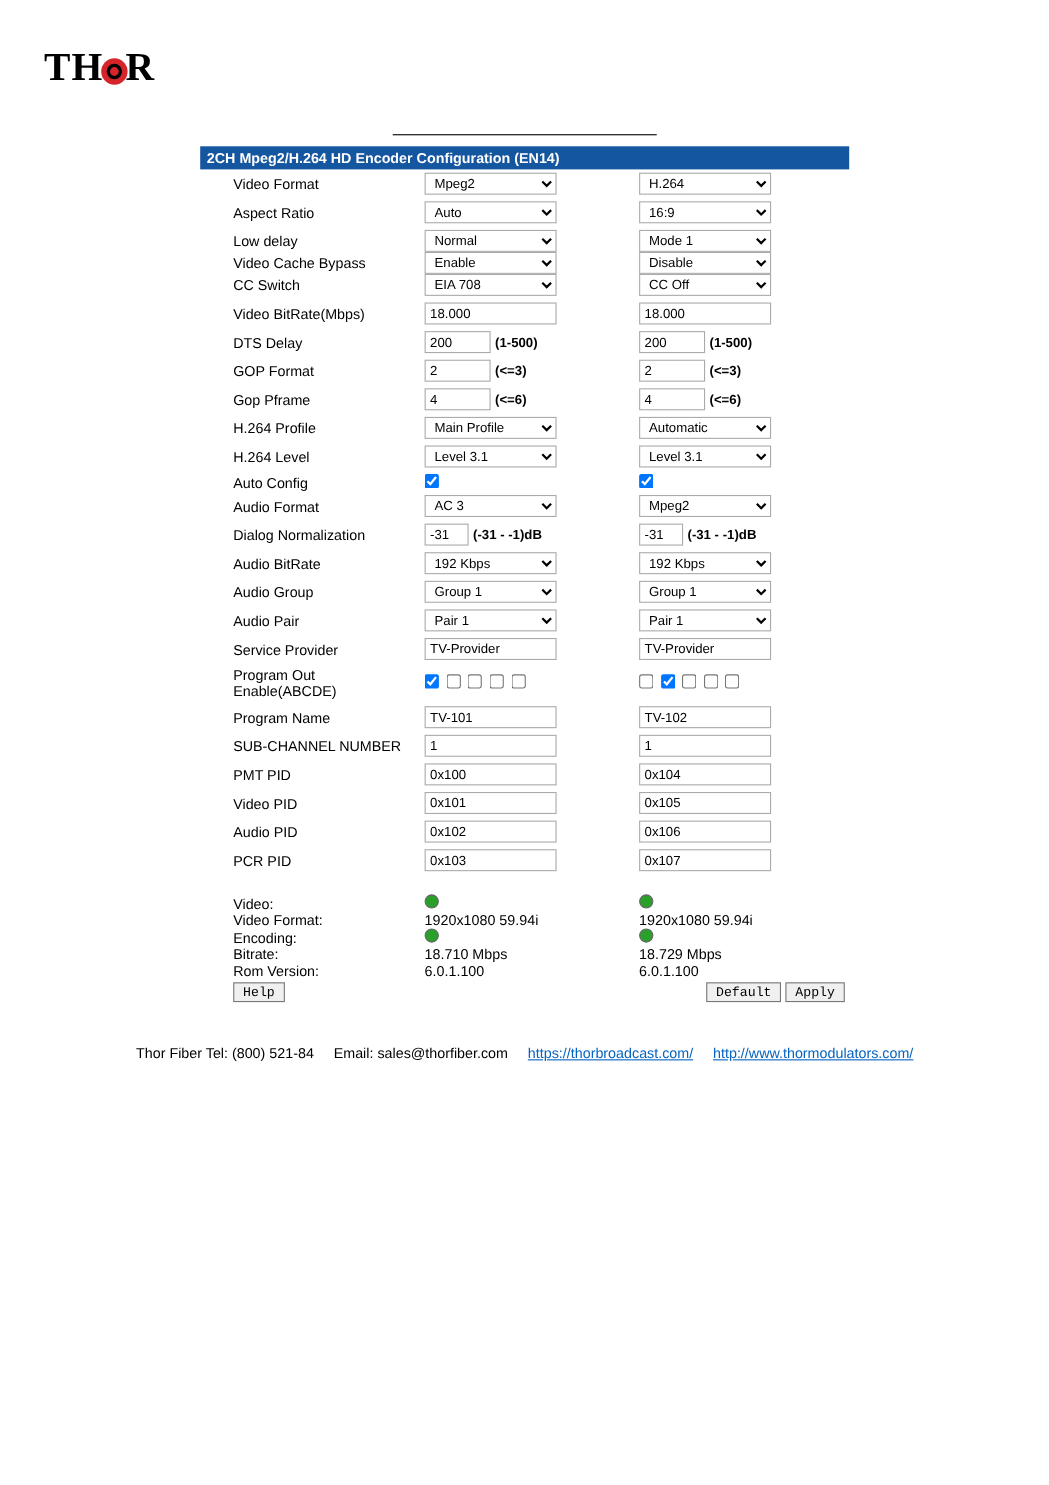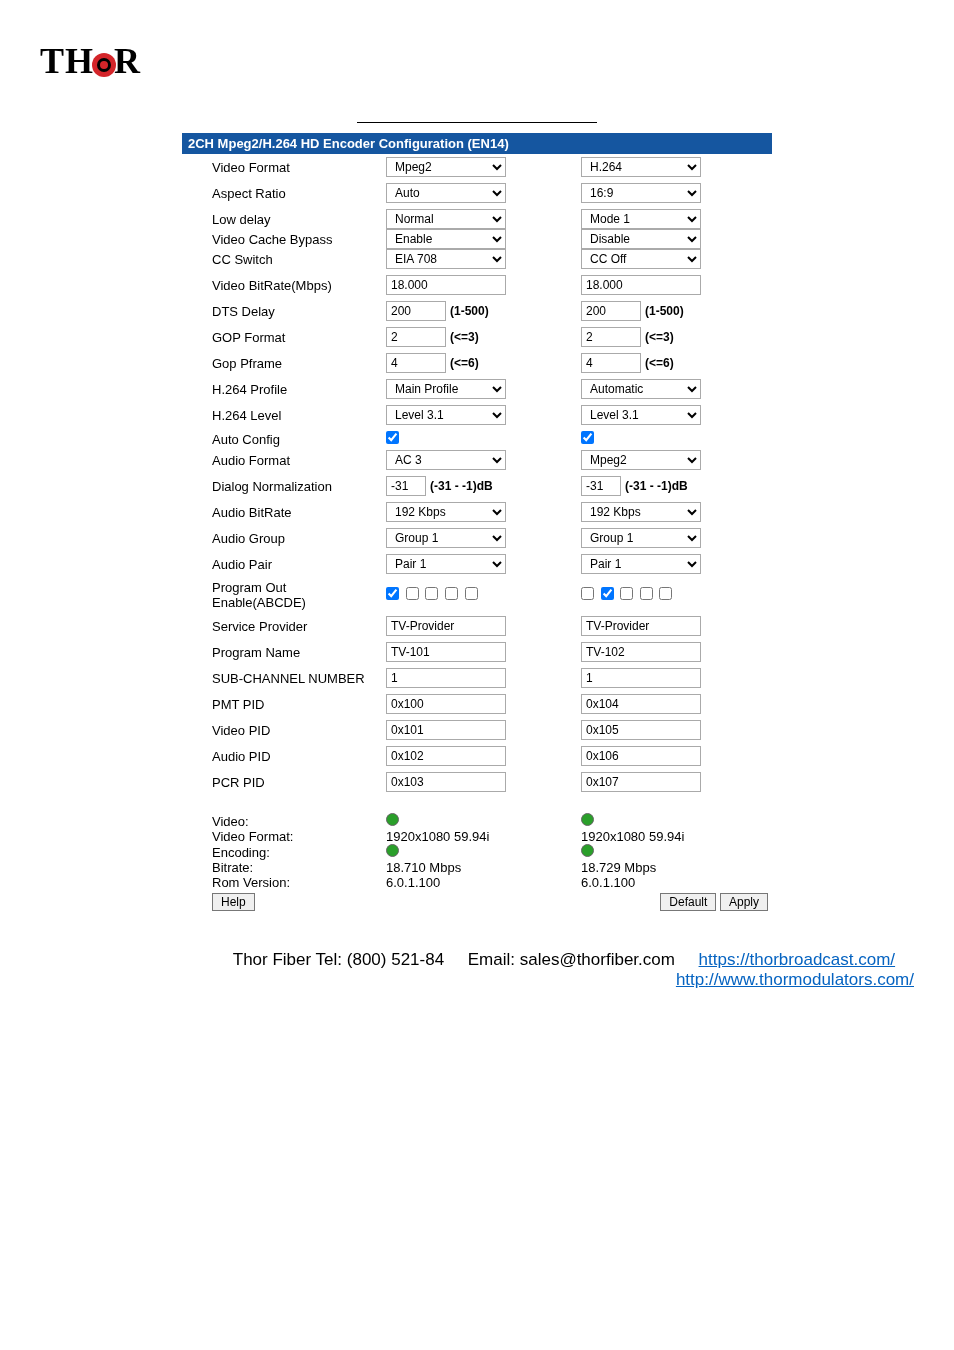--- a/index.html
+++ b/index.html
@@ -119,29 +119,30 @@
     background:#2a9f2a;
     border-radius:50%;
     border:1px solid #666;
   }
   .btn {
     font-size:12px;
     border:1px solid #777;
     background:#f0f0f0;
     padding:1px 8px;
     cursor:pointer;
+    font-family:Liberation Mono, monospace;
   }
   .footer-btns {
     text-align:right;
     padding-right:8px;
   }
   .page-footer {
-    font-size: 17px;
+    font-size: 13px;
     margin-top: 36px;
-    text-align:right;
+    text-align:center;
   }
   .page-footer a { color: #0563c1; }
 </style>
 </head>
 <body>
 
 <div class="page-header">
   <div class="logo">
     <span>TH</span><span class="logo-gear"></span><span>R</span>
   </div>
@@ -254,41 +255,41 @@
       <td class="col"><select><option>Group 1</option></select></td>
     </tr>
 
     <tr>
       <td class="label">Audio Pair</td>
       <td class="col"><select><option>Pair 1</option></select></td>
       <td class="col"><select><option>Pair 1</option></select></td>
     </tr>
 
     <tr>
+      <td class="label">Service Provider</td>
+      <td class="col"><input type="text" value="TV-Provider" style=""></td>
+      <td class="col"><input type="text" value="TV-Provider" style=""></td>
+    </tr>
+
+    <tr>
       <td class="label">Program Out Enable(ABCDE)</td>
       <td class="col">
         <input type="checkbox" checked="" style="">
         <input type="checkbox" style="">
         <input type="checkbox" style="">
         <input type="checkbox" style="">
         <input type="checkbox" style="">
       </td>
       <td class="col">
         <input type="checkbox" style="">
         <input type="checkbox" checked="" style="">
         <input type="checkbox" style="">
         <input type="checkbox" style="">
         <input type="checkbox" style="">
       </td>
-    </tr>
-
-    <tr>
-      <td class="label">Service Provider</td>
-      <td class="col"><input type="text" value="TV-Provider" style=""></td>
-      <td class="col"><input type="text" value="TV-Provider" style=""></td>
     </tr>
 
     <tr>
       <td class="label">Program Name</td>
       <td class="col"><input type="text" value="TV-101" style=""></td>
       <td class="col"><input type="text" value="TV-102" style=""></td>
     </tr>
 
     <tr>
       <td class="label">SUB-CHANNEL NUMBER</td>

